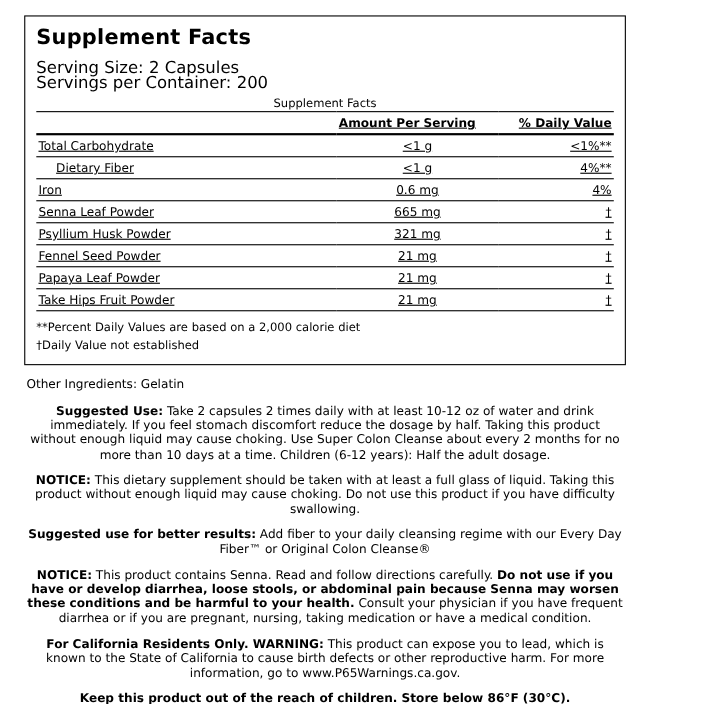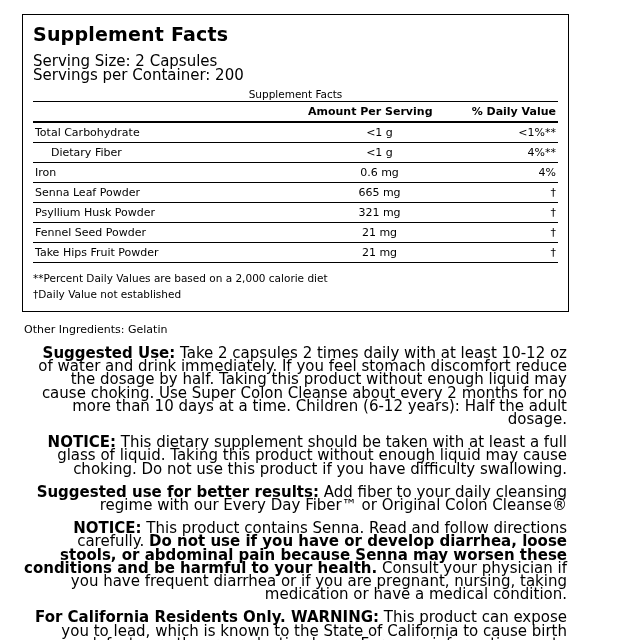--- a/index.html
+++ b/index.html
@@ -49,20 +49,21 @@
   }
   table.sf-table {
     width: 100%;
     border-collapse: collapse;
     font-size: 11px;
   }
   table.sf-table th,
   table.sf-table td {
     padding: 3px 2px;
     vertical-align: middle;
+    text-decoration: underline;
   }
   .hdr-row th {
     border-top: 1px solid #000;
     border-bottom: 2px solid #000;
     font-weight: bold;
     font-size: 11px;
   }
   .hdr-left { text-align: left; }
   .hdr-mid  { text-align: left; }
   .hdr-right{ text-align: right; }
@@ -83,24 +84,24 @@
     margin-top: 8px;
   }
   .sf-foot div { margin-bottom: 2px; }
 
   
   .other-ing {
     font-size: 11px;
     margin: 11px 0 11px 2px;
   }
   .para {
-    font-size: 15px;
+    font-size: 11px;
     line-height: 13.2px;
     margin: 0 8px 10px 2px;
-    text-align: right;
+    text-align: center;
   }
   .para b, .para strong { font-weight: bold; }
 </style>
 </head>
 <body>
 
 <div class="page">
 
   <div class="sf-panel">
     <div class="sf-title">Supplement Facts</div>
@@ -145,20 +146,25 @@
           <td class="name">Psyllium Husk Powder</td>
           <td class="amount">321 mg</td>
           <td class="dv">†</td>
         </tr>
         <tr class="data-row">
           <td class="name">Fennel Seed Powder</td>
           <td class="amount">21 mg</td>
           <td class="dv">†</td>
         </tr>
         <tr class="data-row">
+          <td class="name">Papaya Leaf Powder</td>
+          <td class="amount">21 mg</td>
+          <td class="dv">†</td>
+        </tr>
+        <tr class="data-row">
           <td class="name">Take Hips Fruit Powder</td>
           <td class="amount">21 mg</td>
           <td class="dv">†</td>
         </tr>
       </tbody>
     </table>
 
     <div class="sf-foot">
       <div>**Percent Daily Values are based on a 2,000 calorie diet</div>
       <div>†Daily Value not established</div>

